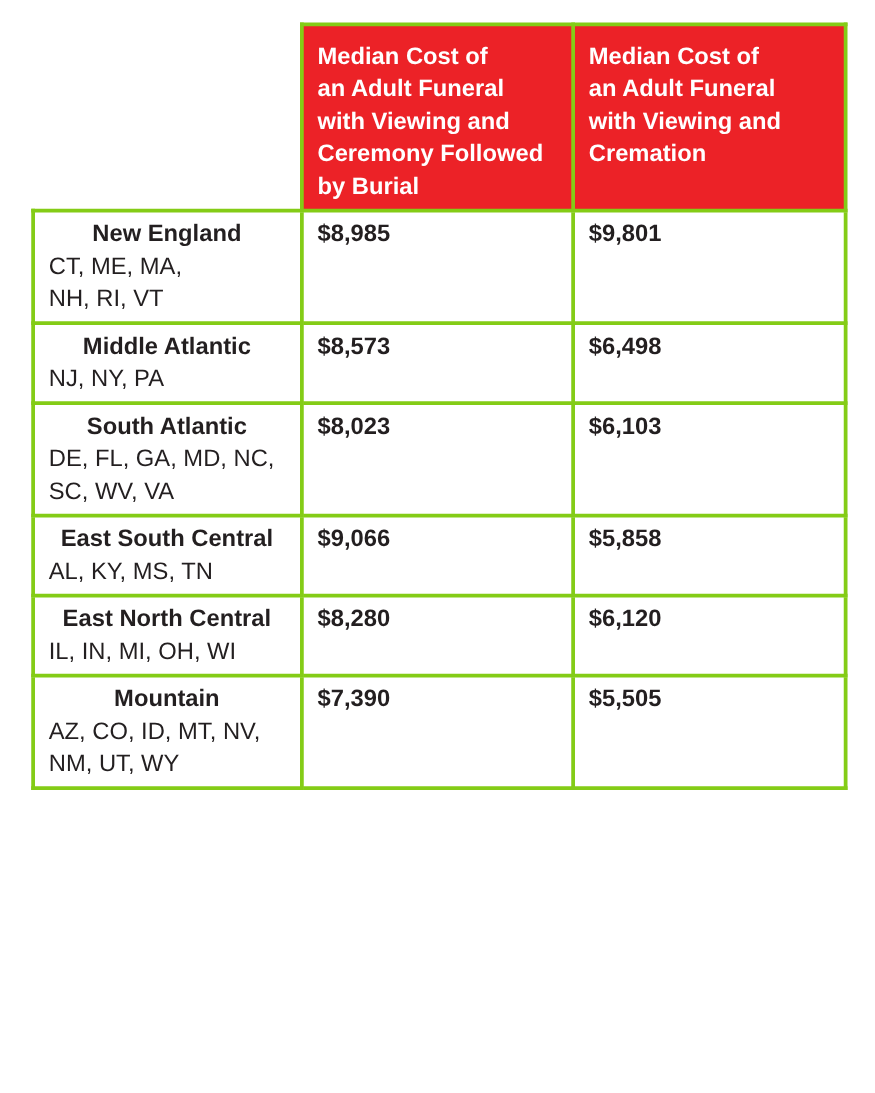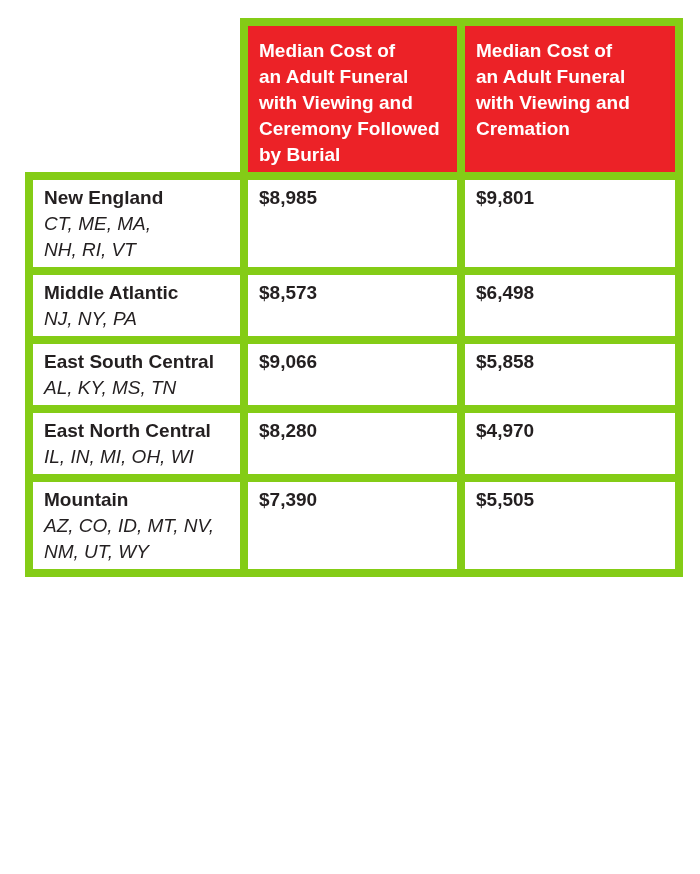--- a/index.html
+++ b/index.html
@@ -18,44 +18,44 @@
   table.cost-table {
     border-collapse: collapse;
     table-layout: fixed;
     width: 650px;
   }
   col.c-region    { width: 215px; }
   col.c-burial    { width: 217px; }
   col.c-cremation { width: 218px; }
 
   th, td {
-    border: 8px solid #84cc16;
+    border: 3px solid #84cc16;
     vertical-align: top;
     text-align: left;
     padding: 5px 12px 4px 11px;
     font-size: 19px;
     line-height: 26px;
   }
   th.blank {
     border: none;
     background: #ffffff;
   }
   th.red {
     background: #ec2227;
     color: #ffffff;
     font-weight: bold;
     white-space: pre-line;
     padding-top: 12px;
     height: 149px;
   }
   td.region-cell .region {
     font-weight: bold;
+    text-align: center;
   }
   td.region-cell .states {
-    font-style: italic;
     white-space: pre-line;
   }
   tr.tall td  { height: 90px; }
   tr.short td { height: 62px; }
   td.value {
     font-weight: bold;
   }
 </style>
 </head>
 <body>
@@ -92,35 +92,44 @@
         <td class="value">$9,801</td>
       </tr>
       <tr class="short">
         <td class="region-cell">
           <div class="region">Middle Atlantic</div>
           <div class="states">NJ, NY, PA</div>
         </td>
         <td class="value">$8,573</td>
         <td class="value">$6,498</td>
       </tr>
+      <tr class="tall">
+        <td class="region-cell">
+          <div class="region">South Atlantic</div>
+          <div class="states">DE, FL, GA, MD, NC,
+SC, WV, VA</div>
+        </td>
+        <td class="value">$8,023</td>
+        <td class="value">$6,103</td>
+      </tr>
       <tr class="short">
         <td class="region-cell">
           <div class="region">East South Central</div>
           <div class="states">AL, KY, MS, TN</div>
         </td>
         <td class="value">$9,066</td>
         <td class="value">$5,858</td>
       </tr>
       <tr class="short">
         <td class="region-cell">
           <div class="region">East North Central</div>
           <div class="states">IL, IN, MI, OH, WI</div>
         </td>
         <td class="value">$8,280</td>
-        <td class="value">$4,970</td>
+        <td class="value">$6,120</td>
       </tr>
       <tr class="tall">
         <td class="region-cell">
           <div class="region">Mountain</div>
           <div class="states">AZ, CO, ID, MT, NV,
 NM, UT, WY</div>
         </td>
         <td class="value">$7,390</td>
         <td class="value">$5,505</td>
       </tr>

